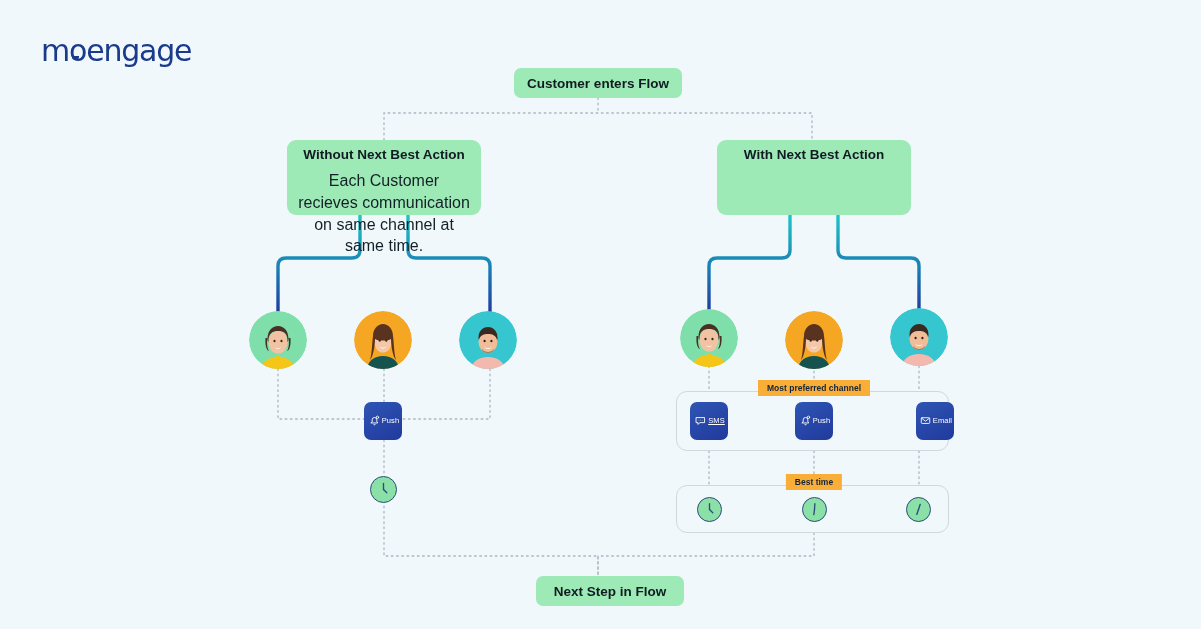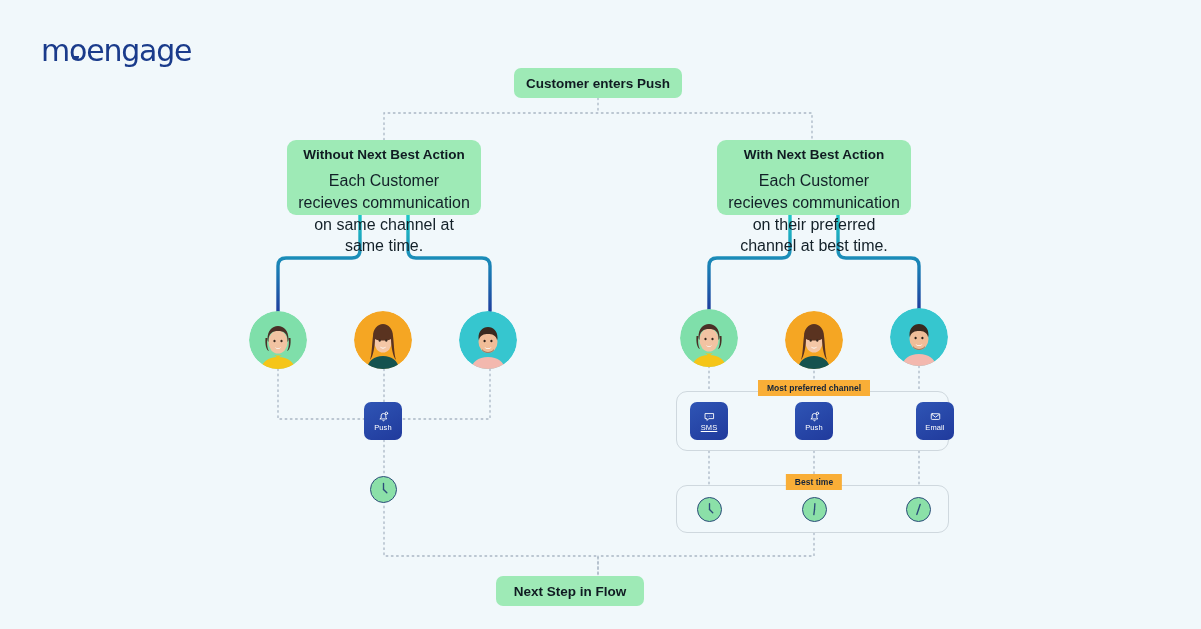--- a/index.html
+++ b/index.html
@@ -25,21 +25,21 @@
     border-radius:0 0 8px 8px;background:#1a3b8b;
   }
 
   
   .pill{
     position:absolute;background:#9eeab6;border-radius:7px;
     display:flex;align-items:center;justify-content:center;
     color:#101b22;font-weight:700;
   }
   #box-enter{left:514px;top:68px;width:168px;height:30px;font-size:13.5px;}
-  #box-next{left:496px;top:576px;width:148px;height:30px;font-size:13.5px;}
+  #box-next{left:536px;top:576px;width:148px;height:30px;font-size:13.5px;}
 
   .branch-box{
     position:absolute;background:#9eeab6;border-radius:9px;
     width:194px;height:75px;padding:7px 10px 0 10px;box-sizing:border-box;
     text-align:center;color:#101b22;
   }
   #box-without{left:287px;top:140px;}
   #box-with{left:717px;top:140px;text-align:center;}
   .branch-title{font-size:13.5px;font-weight:700;line-height:1.2;margin-bottom:7px;}
   .branch-sub{font-size:16px;font-weight:400;line-height:1.36;color:#132028;}
@@ -65,21 +65,21 @@
     padding:3px 9px 3px 9px;white-space:nowrap;
     transform:translate(-50%,-50%);
   }
   #badge-channel{left:814px;top:388px;}
   #badge-time{left:814px;top:482px;}
 
   
   .chan{
     position:absolute;width:38px;height:38px;border-radius:7px;
     background:linear-gradient(150deg,#2f55b5 0%,#203a9c 100%);
-    display:flex;flex-direction:column;align-items:center;justify-content:center;
+    display:flex;flex-direction:row;align-items:center;justify-content:center;
     color:#ffffff;
   }
   .chan-icon{width:15px;height:13px;display:block;margin-bottom:1px;}
   .chan-label{font-size:7.5px;font-weight:400;line-height:1;letter-spacing:0.1px;}
 
   
   .clock{
     position:absolute;width:25px;height:25px;border-radius:50%;
     background:#8be0a8;border:1.4px solid #2c4d7a;box-sizing:border-box;
   }
@@ -139,31 +139,30 @@
       <path d="M919,451 L919,485"></path>
       <path d="M814,533 L814,556 L598,556 L598,576"></path>
     </g>
   </svg>
 
   <div class="logo">
     <span class="logo-text">moengage</span>
     <span class="logo-dot"></span>
   </div>
 
-  <div class="pill" id="box-enter">Customer enters Push</div>
+  <div class="pill" id="box-enter">Customer enters Flow</div>
   <div class="pill" id="box-next">Next Step in Flow</div>
 
   <div class="branch-box" id="box-without">
     <div class="branch-title">Without Next Best Action</div>
     <div class="branch-sub">Each Customer recieves communication on same channel at same time.</div>
   </div>
 
   <div class="branch-box" id="box-with">
     <div class="branch-title">With Next Best Action</div>
-    <div class="branch-sub">Each Customer recieves communication on their preferred channel at best time.</div>
   </div>
 
   <div class="avatar" style="left:249px;top:311px;">
     <svg class="face" viewBox="0 0 58 58">
         <circle cx="29" cy="29" r="29" fill="#7fdfaa"></circle>
         <g>
           <path d="M29 46c-10 0-16 5-17 12h34c-1-7-7-12-17-12z" fill="#f5c518"></path>
           <ellipse cx="29" cy="31" rx="9.5" ry="11.5" fill="#f2c3a2"></ellipse>
           <path d="M18.5 28c0-8 4.5-13 10.5-13s10.5 5 10.5 13c0 2-1 3-1 3 .5-9-4-11-9.5-11-5 0-10 2-9.5 11 0 0-1-1-1-3z" fill="#4a2f26"></path>
           <path d="M18.5 27c-1 6 0 11 1.5 13-3-1-4-7-3.5-13zM39.5 27c1 6 0 11-1.5 13 3-1 4-7 3.5-13z" fill="#4a2f26"></path>

